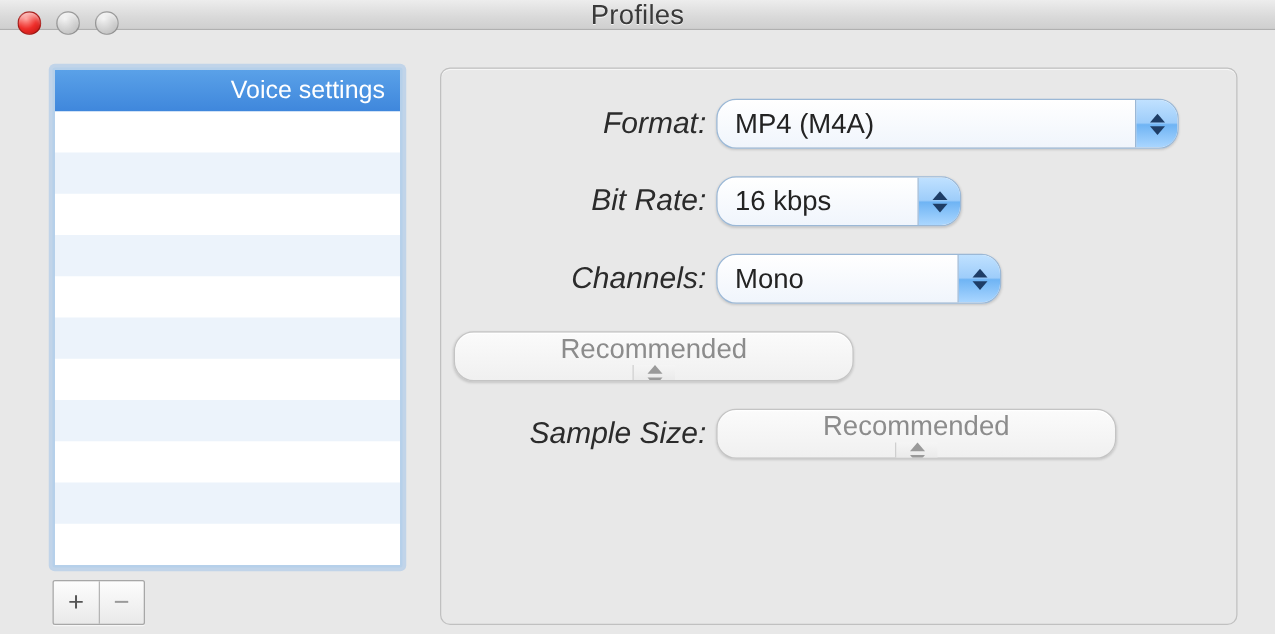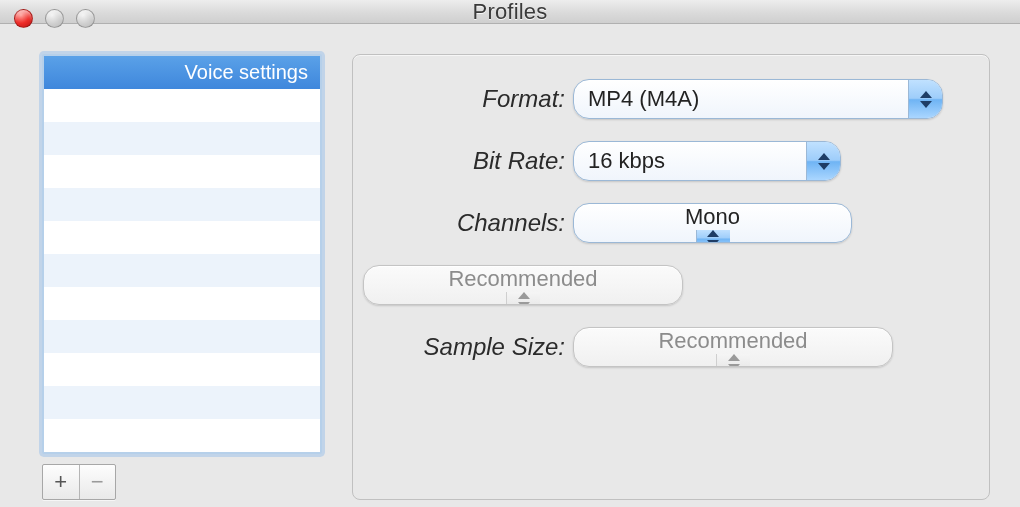--- a/index.html
+++ b/index.html
@@ -170,22 +170,22 @@
     width: 0; height: 0;
     border-left: 6px solid transparent;
     border-right: 6px solid transparent;
   }
   .end .tri.up   { border-bottom: 7px solid #1e3d66; margin-bottom: 3px; }
   .end .tri.down { border-top: 7px solid #1e3d66; }
   .combo.disabled .end .tri.up   { border-bottom-color: #9a9a9a; }
   .combo.disabled .end .tri.down { border-top-color: #9a9a9a; }
 
   .w-wide  { width: 370px; }
-  .w-med   { width: 268px; gap: 23px; }
-  .w-medL  { width: 279px; flex-direction: column; }
+  .w-med   { width: 196px; gap: 23px; }
+  .w-medL  { width: 228px; }
   .w-dis   { width: 320px; }
 </style>
 </head>
 <body>
 
 <div class="titlebar">
   <div class="traffic">
     <div class="tl red"></div>
     <div class="tl grey"></div>
     <div class="tl grey"></div>

